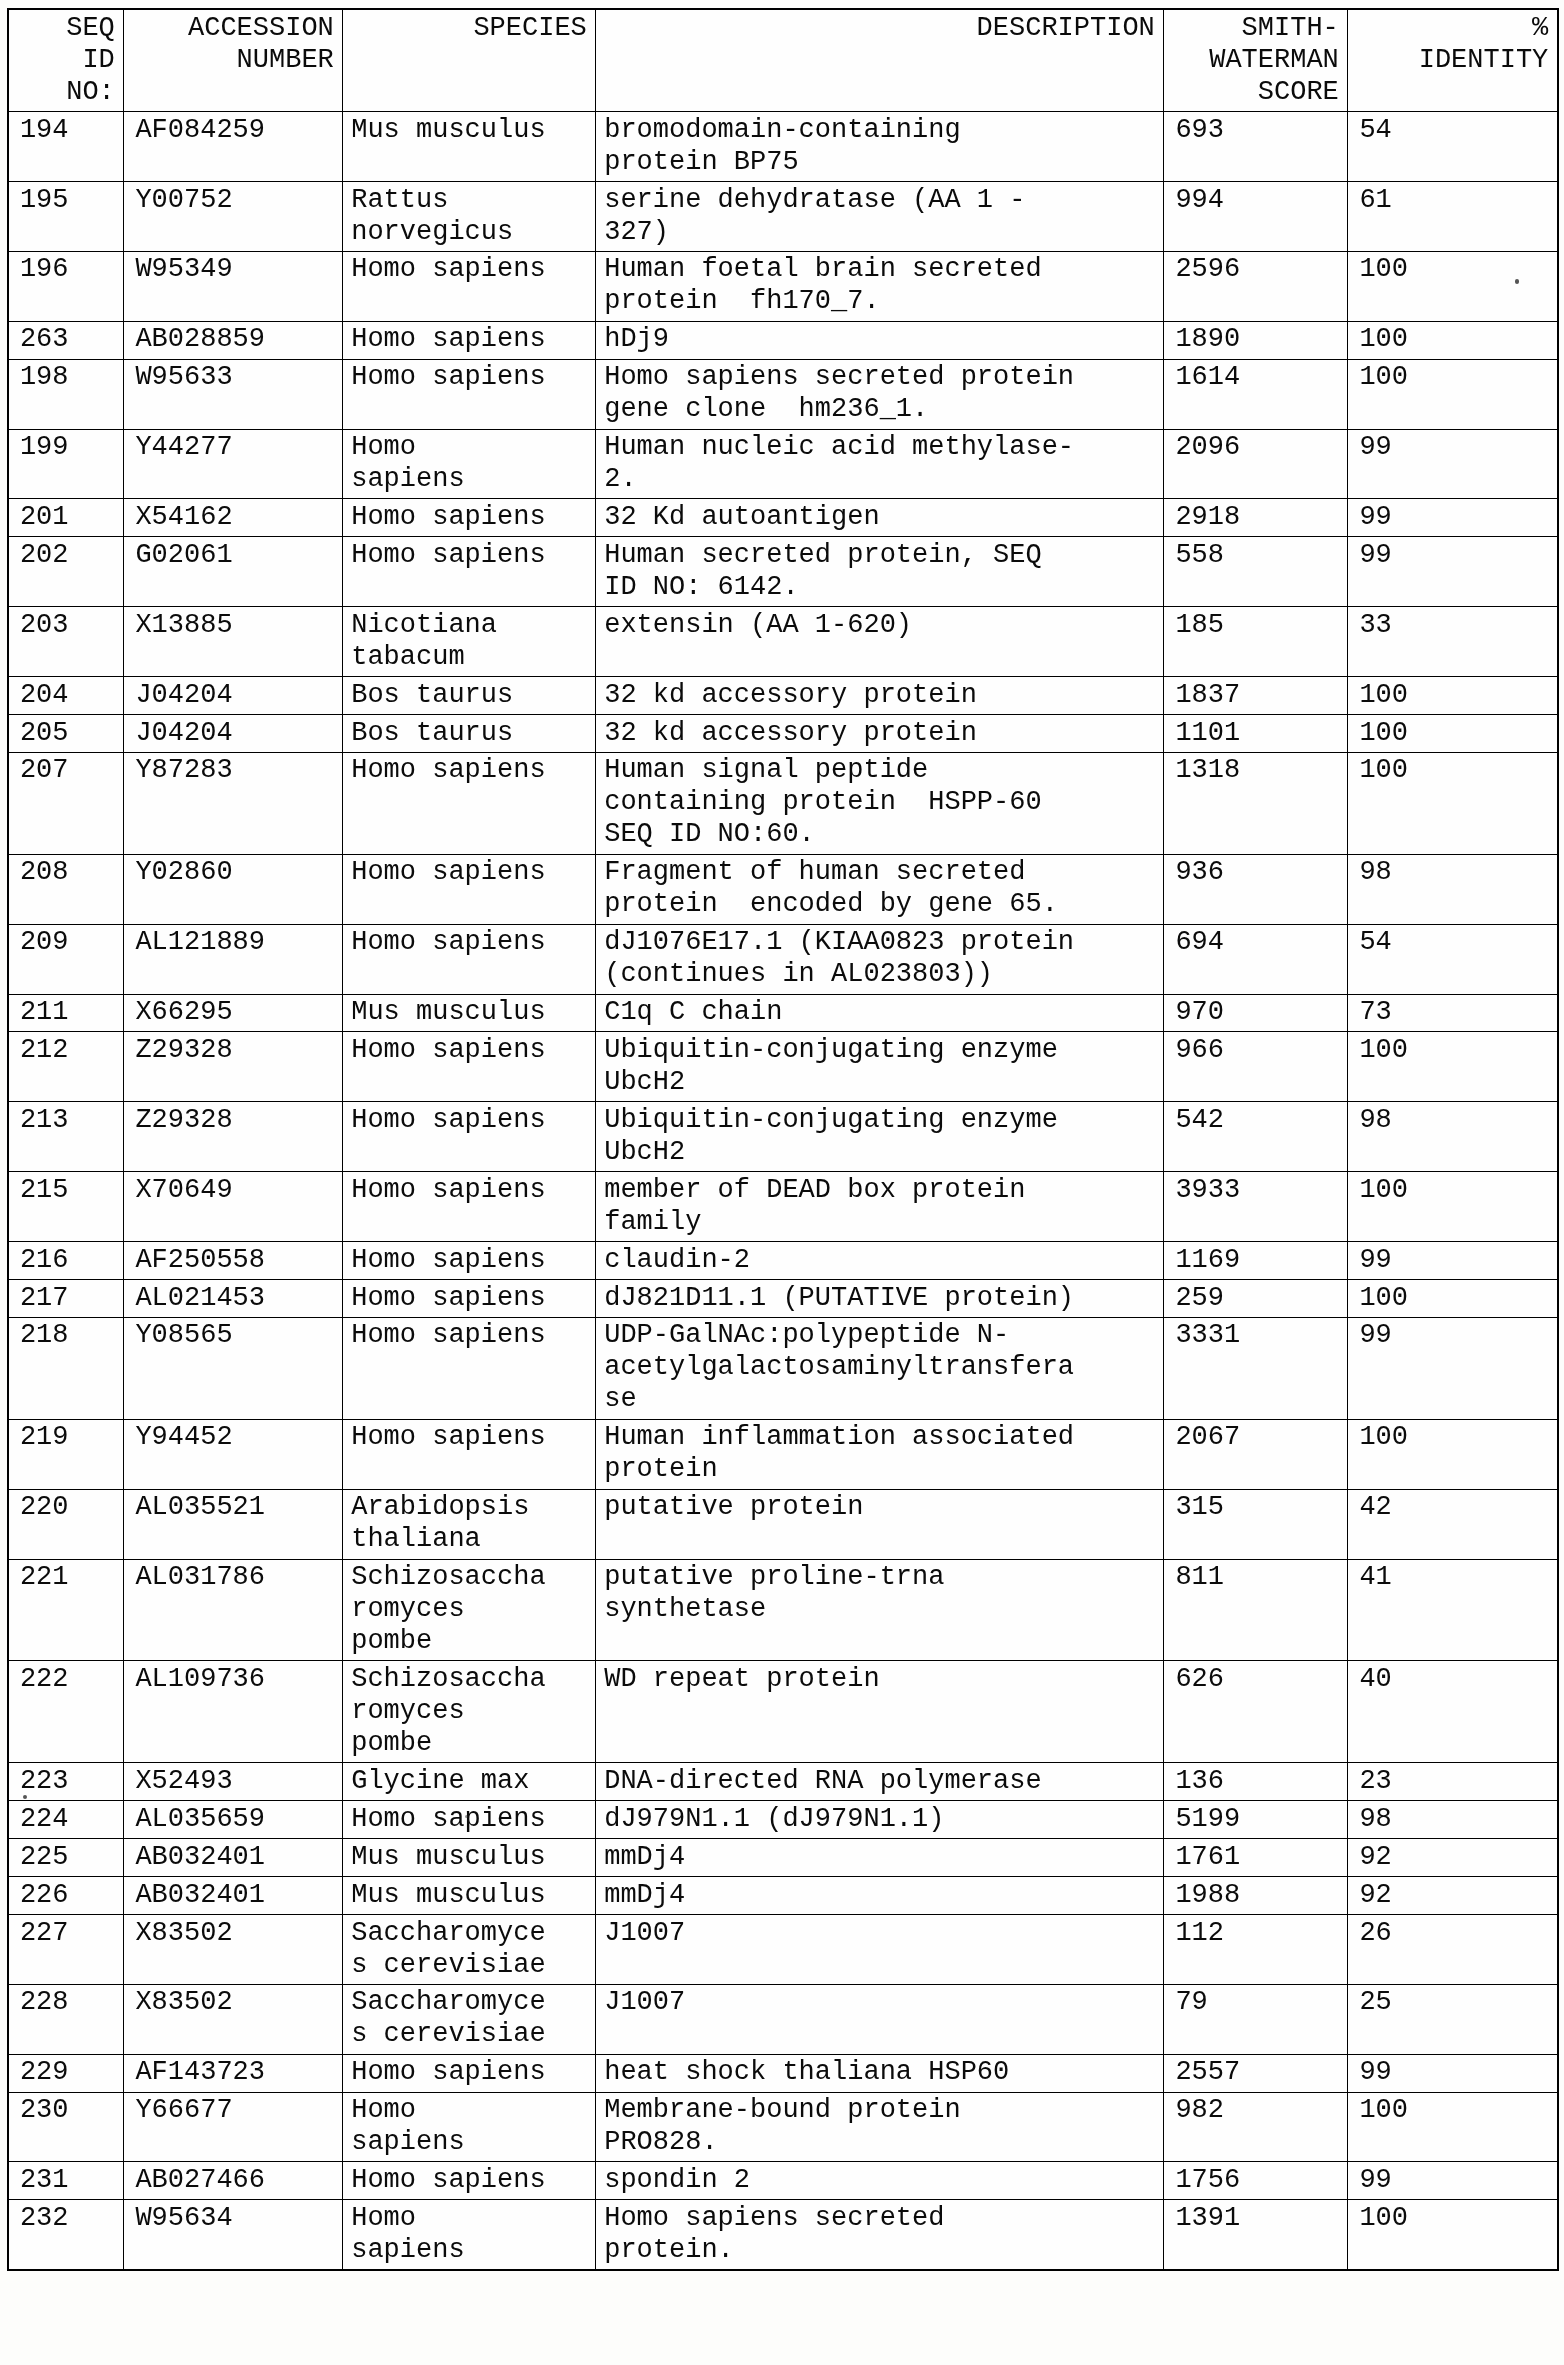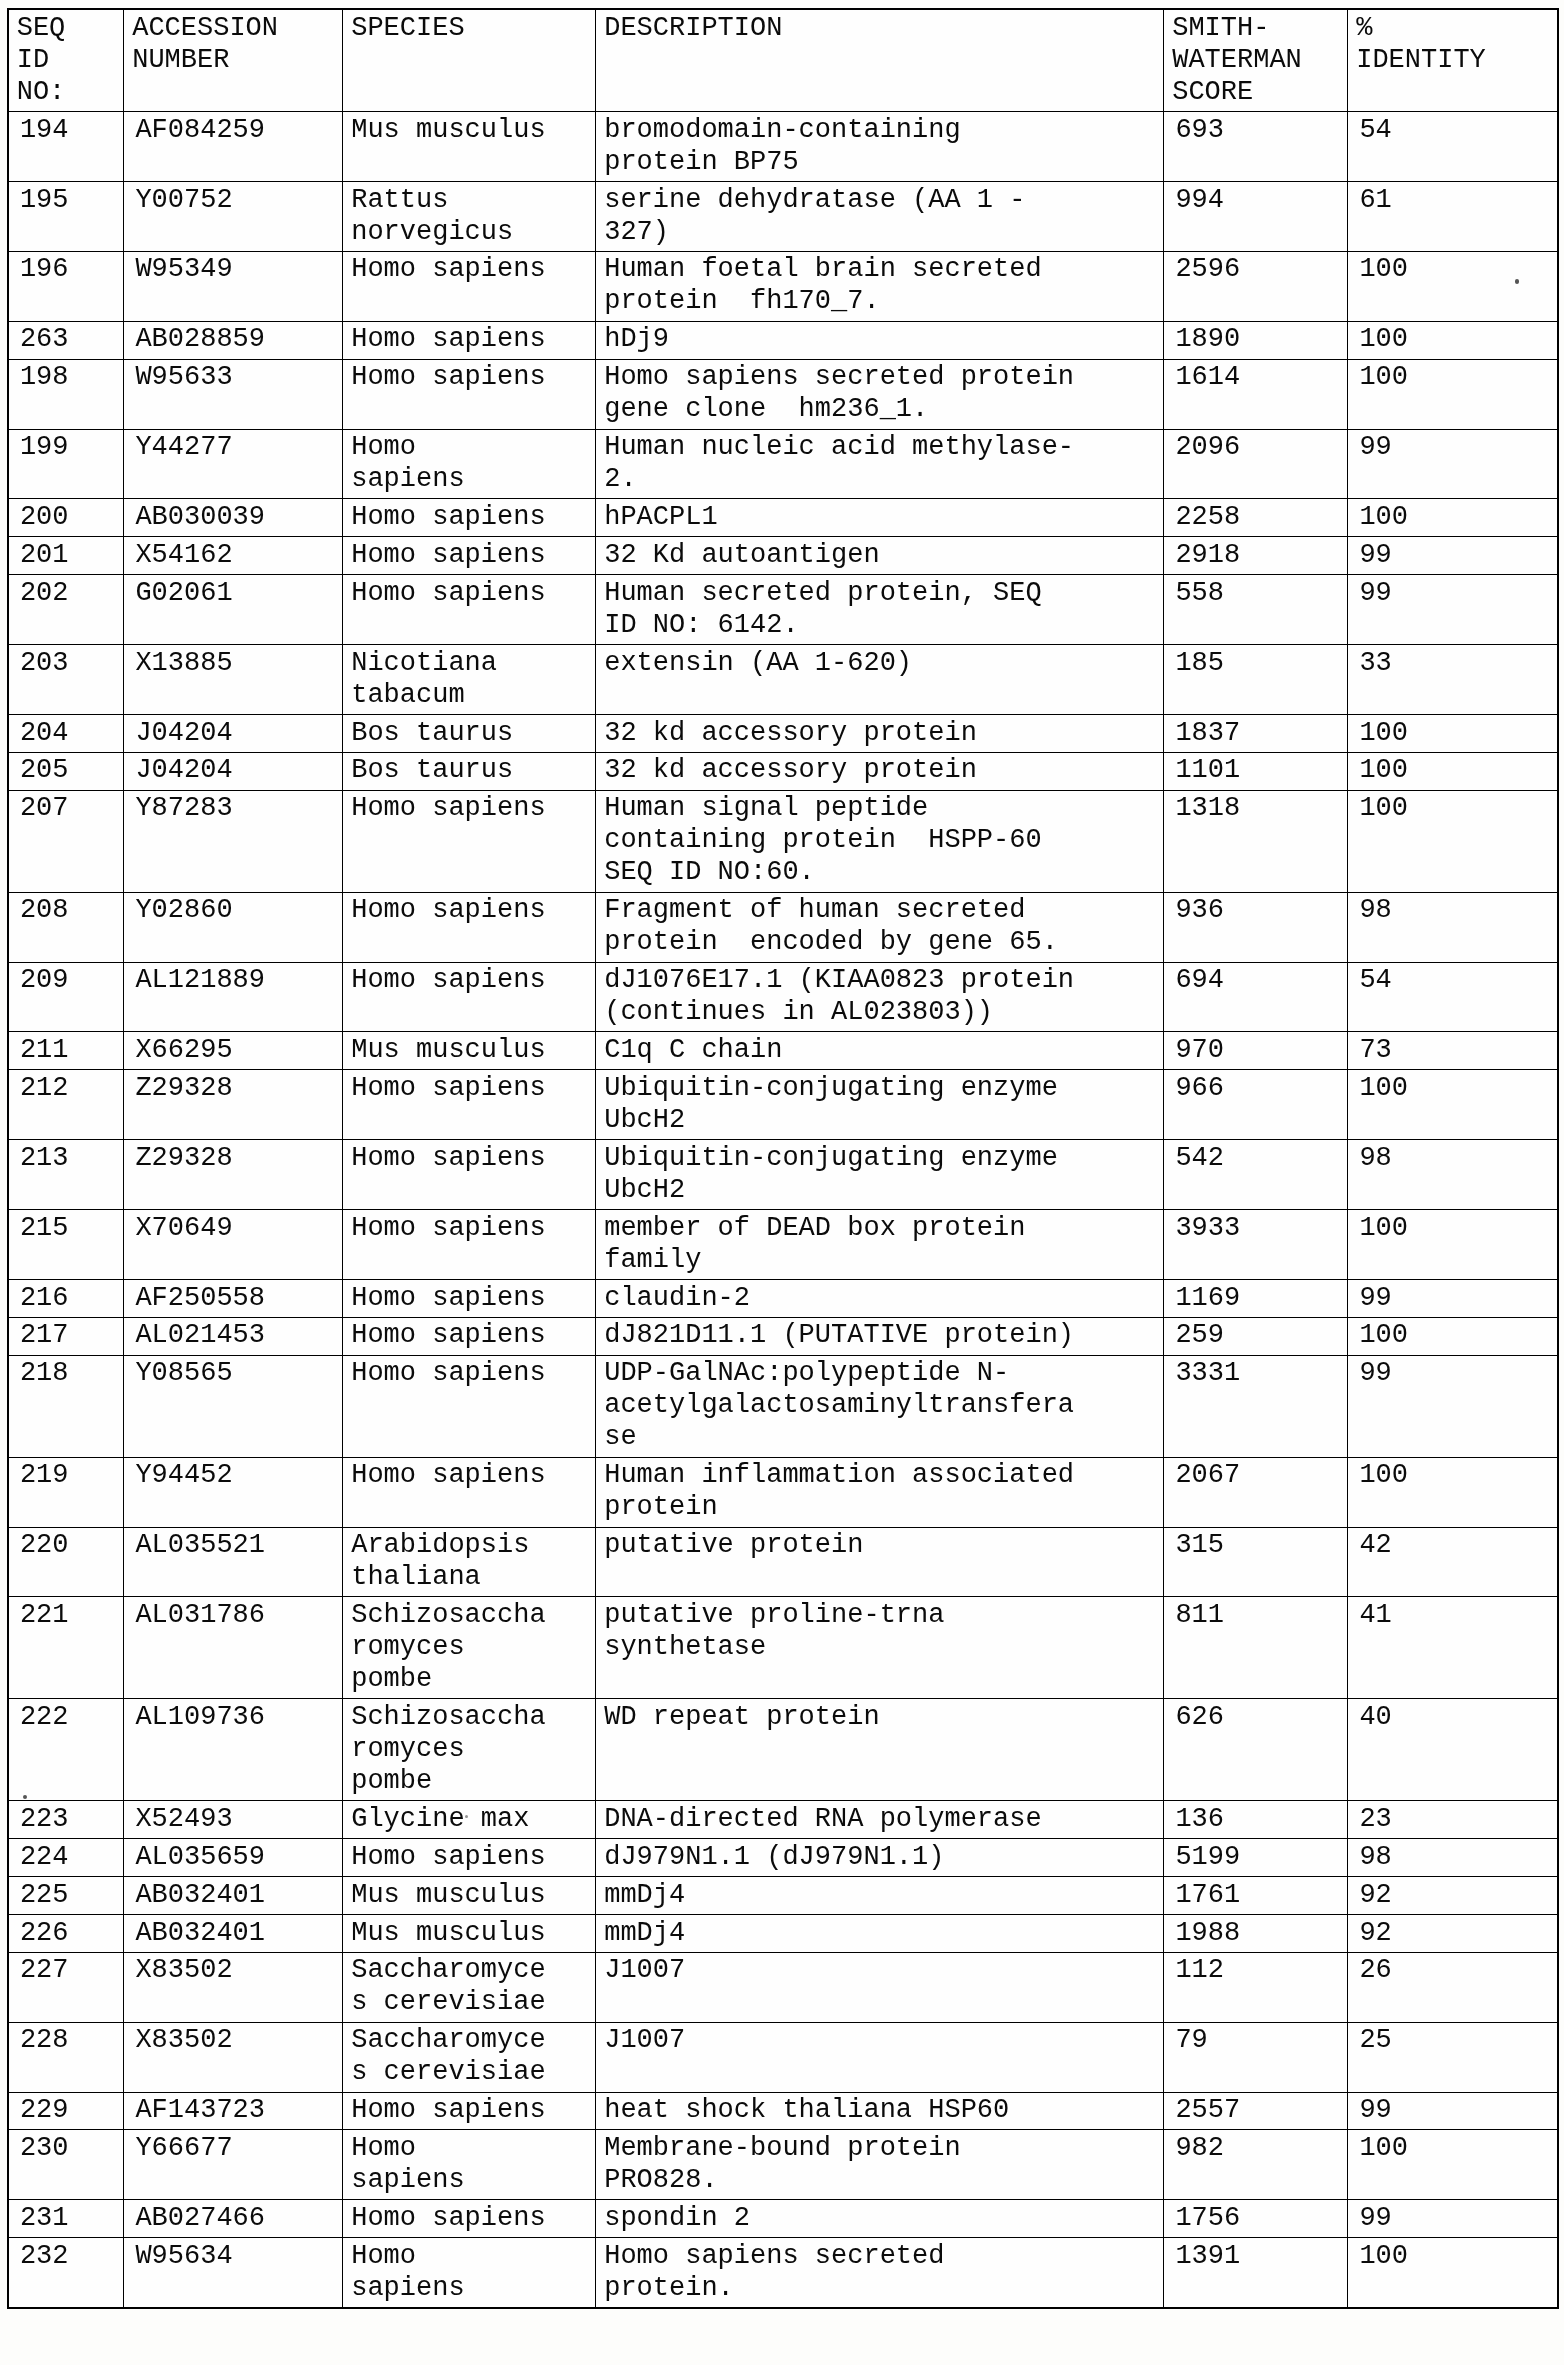--- a/index.html
+++ b/index.html
@@ -31,21 +31,21 @@
     vertical-align: top;
     padding: 1.6px 8.2px 3.3px 8.2px;
     font-size: 27px;
     line-height: 32px;
     font-weight: normal;
     white-space: pre-wrap;
     word-wrap: break-word;
     overflow: hidden;
   }
   th {
-    text-align: left;
+    text-align: right;
   }
   td {
     text-align: left;
   }
   td.c-seq, td.c-acc, td.c-score, td.c-id {
     padding-left: 11.4px;
   }
   
   .artifact {
     position: absolute;
@@ -141,28 +141,20 @@
     <td class="c-seq">199</td>
     <td class="c-acc">Y44277</td>
     <td class="c-sp">Homo
 sapiens</td>
     <td class="c-desc">Human nucleic acid methylase-
 2.</td>
     <td class="c-score">2096</td>
     <td class="c-id">99</td>
   </tr>
 
-  <tr>
-    <td class="c-seq">200</td>
-    <td class="c-acc">AB030039</td>
-    <td class="c-sp">Homo sapiens</td>
-    <td class="c-desc">hPACPL1</td>
-    <td class="c-score">2258</td>
-    <td class="c-id">100</td>
-  </tr>
 
   <tr>
     <td class="c-seq">201</td>
     <td class="c-acc">X54162</td>
     <td class="c-sp">Homo sapiens</td>
     <td class="c-desc">32 Kd autoantigen</td>
     <td class="c-score">2918</td>
     <td class="c-id">99</td>
   </tr>
 

